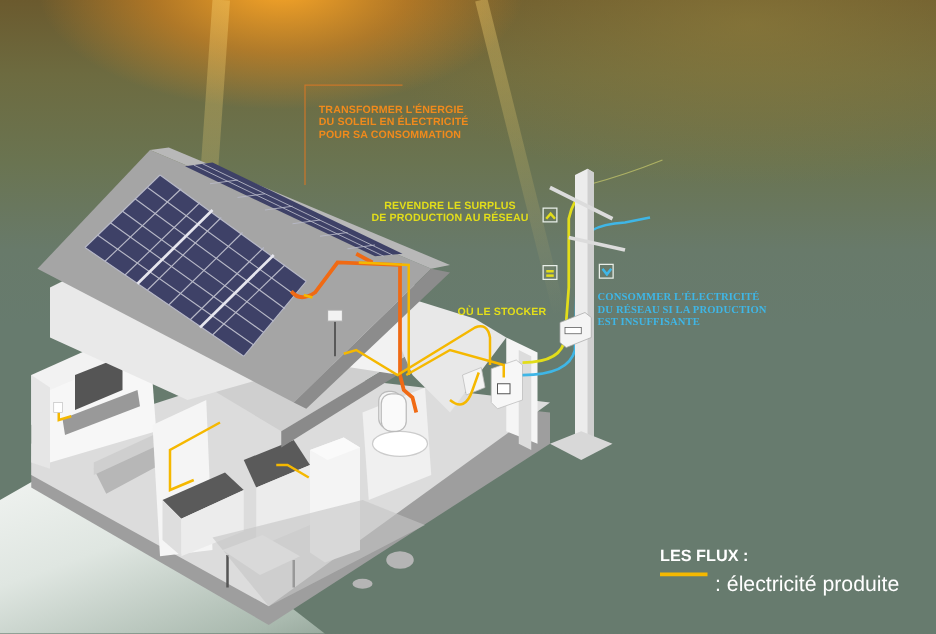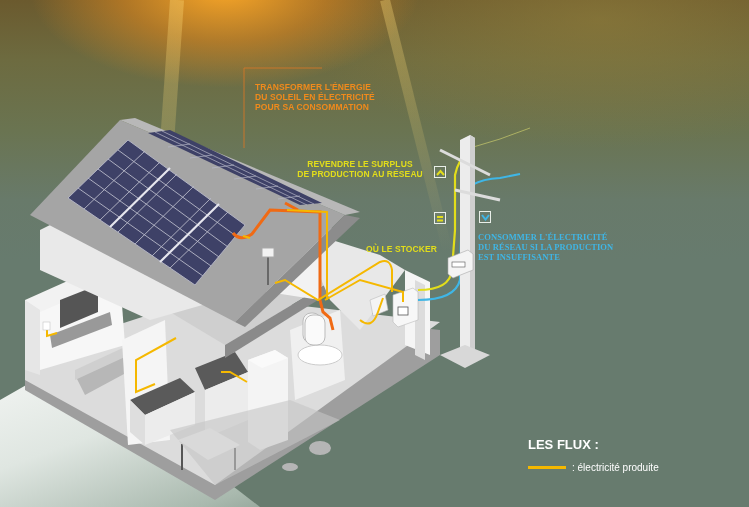--- a/index.html
+++ b/index.html
@@ -29,21 +29,21 @@
   .label .line { display: block; }
   .orange { color: #f08a1c; }
   .yellow { color: #e2dd1a; }
   .blue { color: #3fb6e6; }
   .icon-box {
     position: absolute; width: 12px; height: 12px; border: 1.5px solid #e9efe9;
     box-sizing: border-box; display: flex; align-items: center; justify-content: center;
   }
   .legend { position: absolute; left: 493px; top: 437px; color: #fff; margin-left: 35px; }
   .legend-title { font-weight: bold; font-size: 13px; margin-bottom: 6px; }
-  .legend-row { display: flex; align-items: center; font-size: 10px; height: 18px; }
+  .legend-row { display: flex; font-size: 17px; height: 18px; }
   .legend-swatch { width: 38px; height: 3px; margin-right: 6px; }
 </style>
 </head>
 <body>
 
 <div class="bg"></div>
 <div class="ray" style="left:170px;top:0;width:14px;height:330px;transform:rotate(4deg);"></div>
 <div class="ray" style="left:380px;top:0;width:10px;height:260px;transform:rotate(-14deg);"></div>
 <div class="ground"></div>
 

